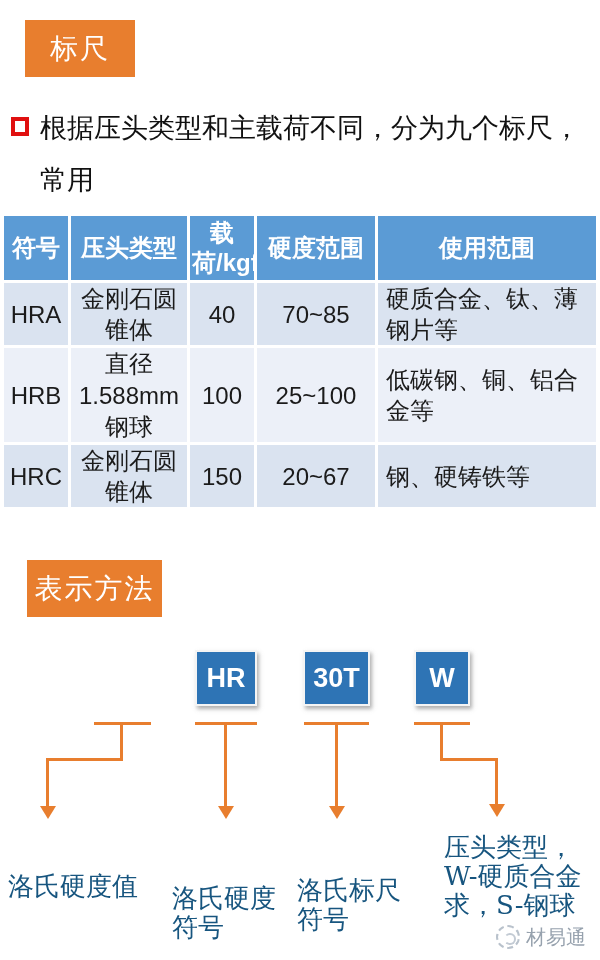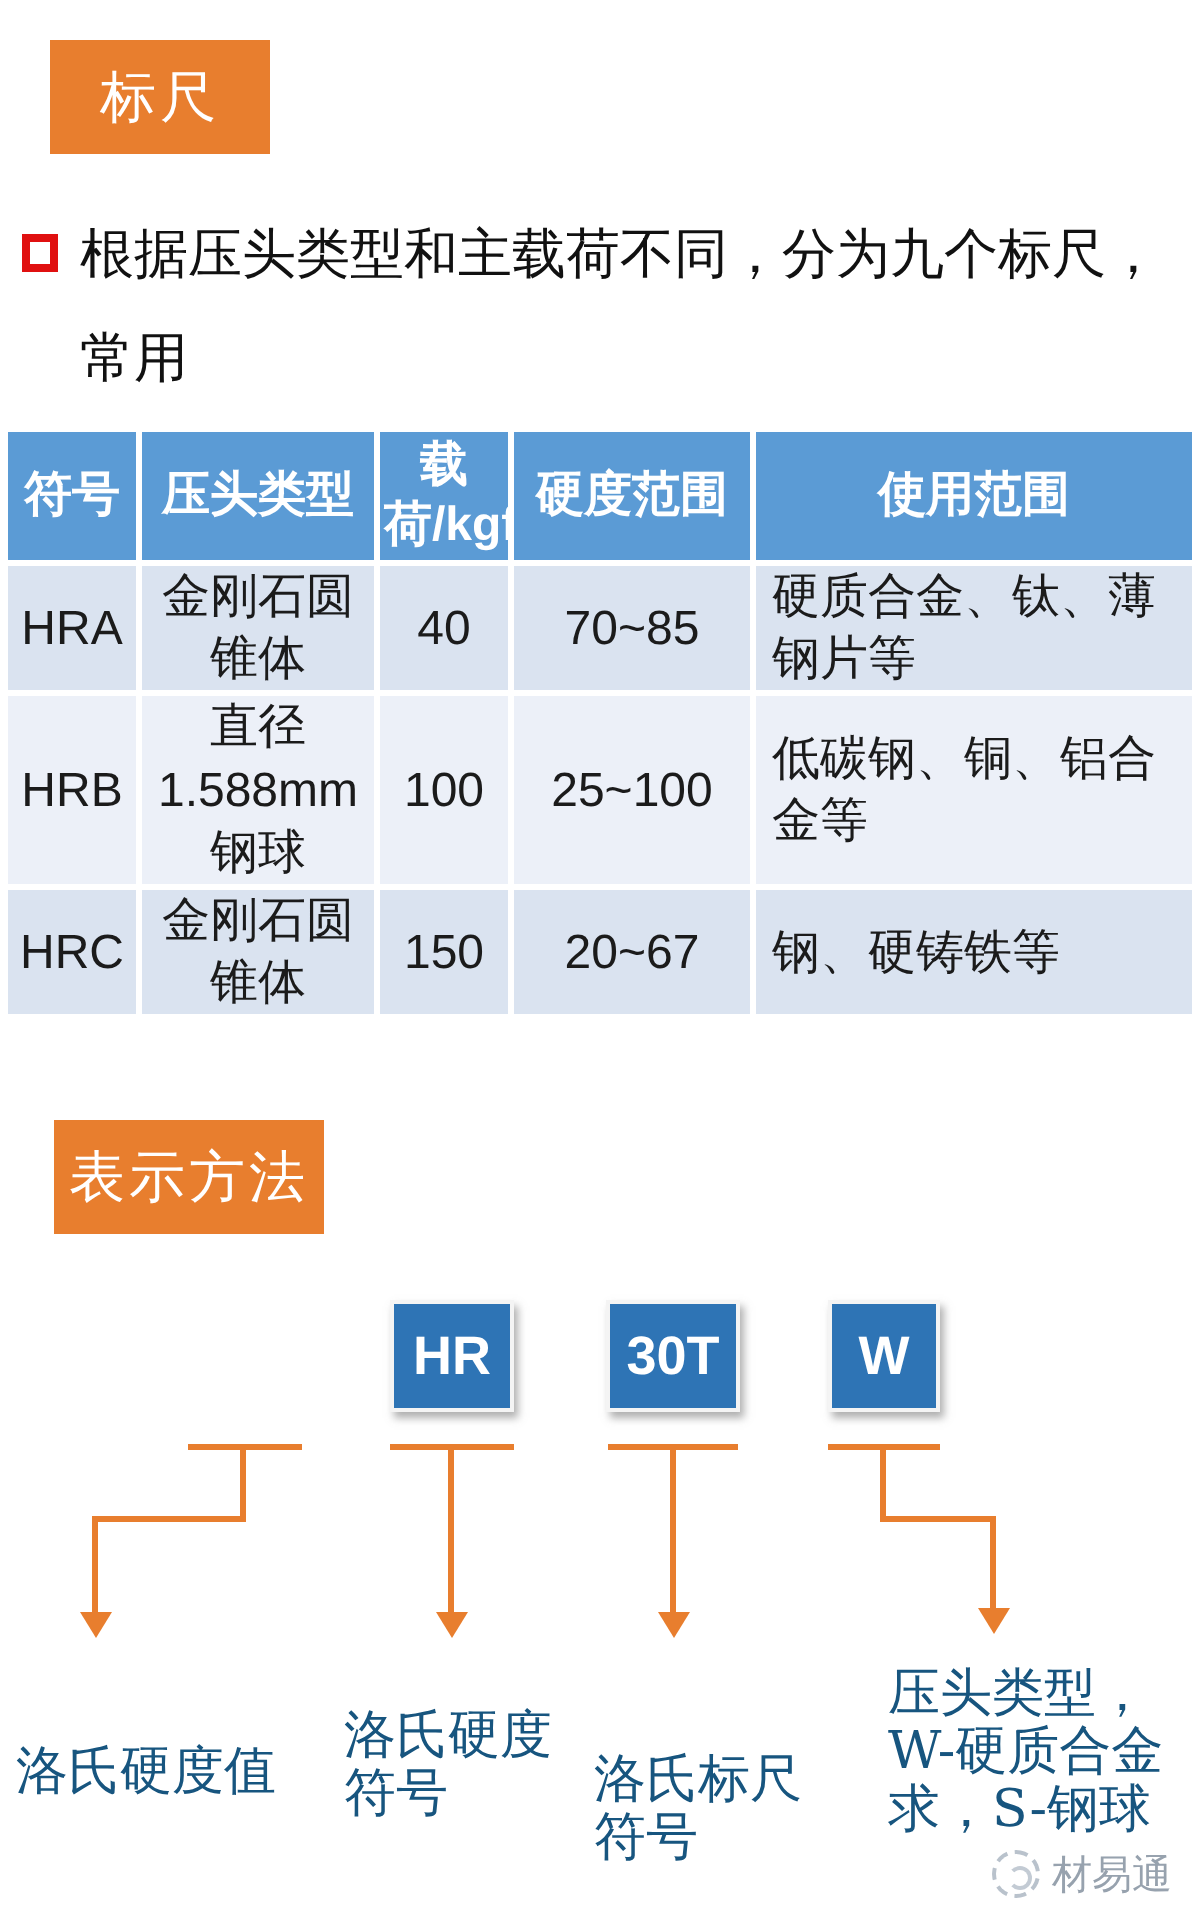--- a/index.html
+++ b/index.html
@@ -64,21 +64,21 @@
     border-left:8px solid transparent;border-right:8px solid transparent;
     border-top:13px solid #E87E2E;
   }
   .dlabel{
     position:absolute;color:#17557F;font-weight:normal;
     font-family:"DejaVu Serif",serif;font-size:26px;line-height:29px;
     white-space:pre-line;
     margin-top:48px;
   }
   #dlabel-0{left:8px;top:824px;}
-  #dlabel-1{left:172px;top:806px;}
+  #dlabel-1{left:172px;top:836px;}
   #dlabel-2{left:297px;top:828px;}
   #dlabel-3{left:444px;top:785px;}
 
   
   .logo{
     position:absolute;right:14px;top:922px;height:30px;
     display:flex;align-items:center;gap:6px;
   }
   .logo-icon{
     width:24px;height:24px;border-radius:50%;

